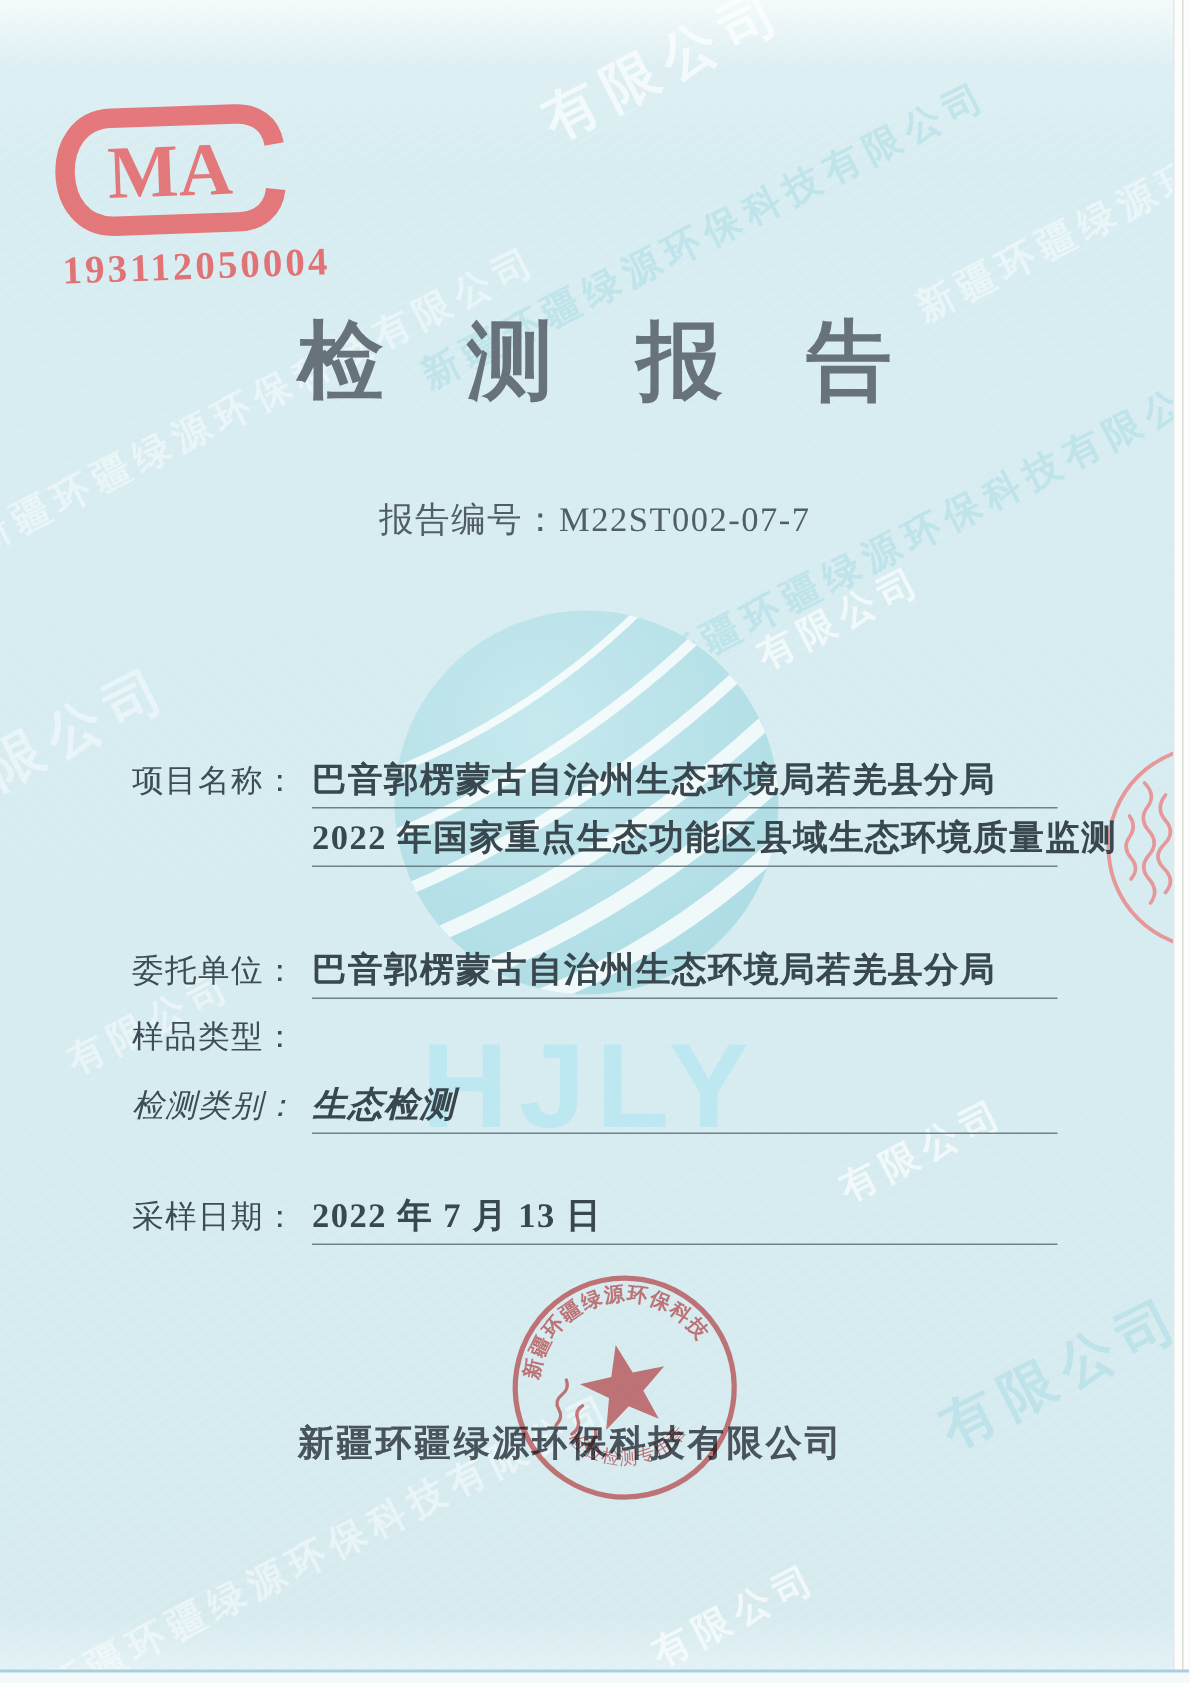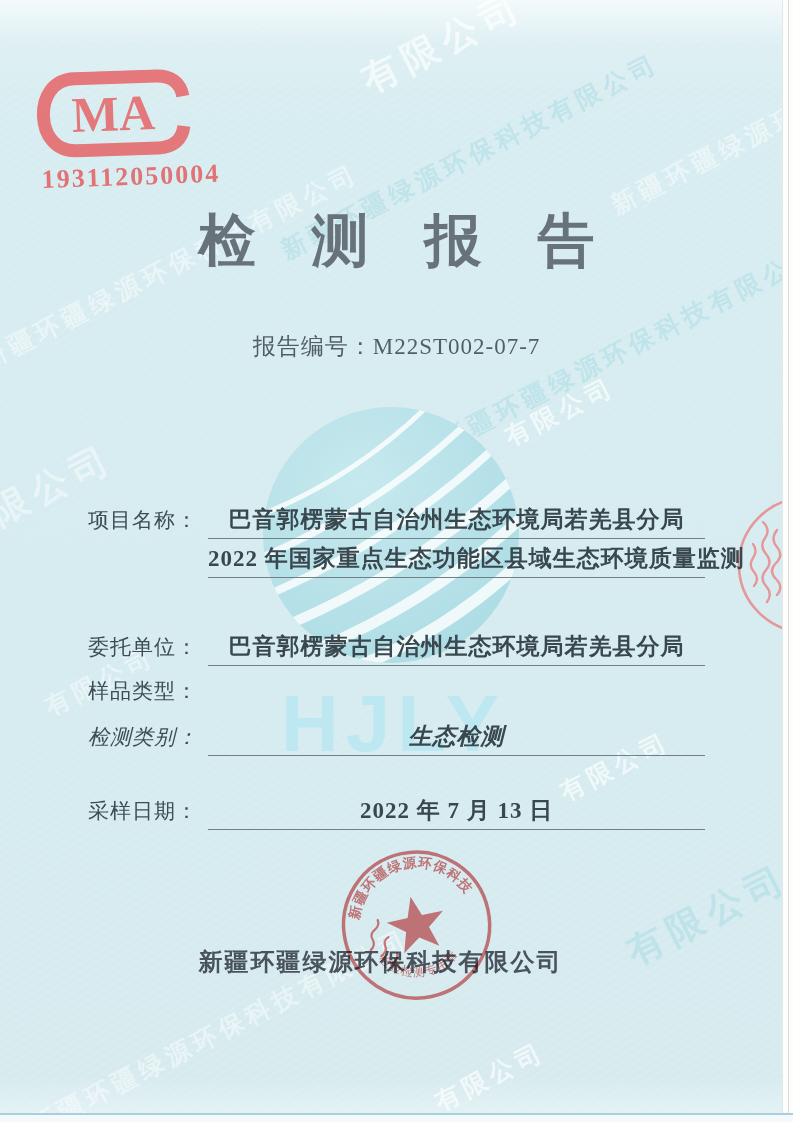--- a/index.html
+++ b/index.html
@@ -49,21 +49,21 @@
     text-align:center; font-size:23px; color:#525e67; letter-spacing:1px;
   }
   
   .row { position:absolute; left:88px; width:622px; height:36px; z-index:3; }
   .flabel {
     position:absolute; left:0; top:3px; font-size:21px; color:#3e4c55;
     letter-spacing:1px; white-space:nowrap;
   }
   .fvalue {
     position:absolute; left:120px; top:0; width:497px; height:36px;
-    text-align:center; font-size:23px; font-weight:bold; color:#39474f;
+    text-align:left; font-size:23px; font-weight:bold; color:#39474f;
     line-height:34px; border-bottom:1px solid #6f8089; letter-spacing:1px;
     white-space:nowrap;
   }
   
   .company {
     position:absolute; left:-16px; top:946px; width:793px; z-index:3;
     text-align:center; font-size:24px; font-weight:bold; color:#49535b;
     letter-spacing:2px;
   }
   

